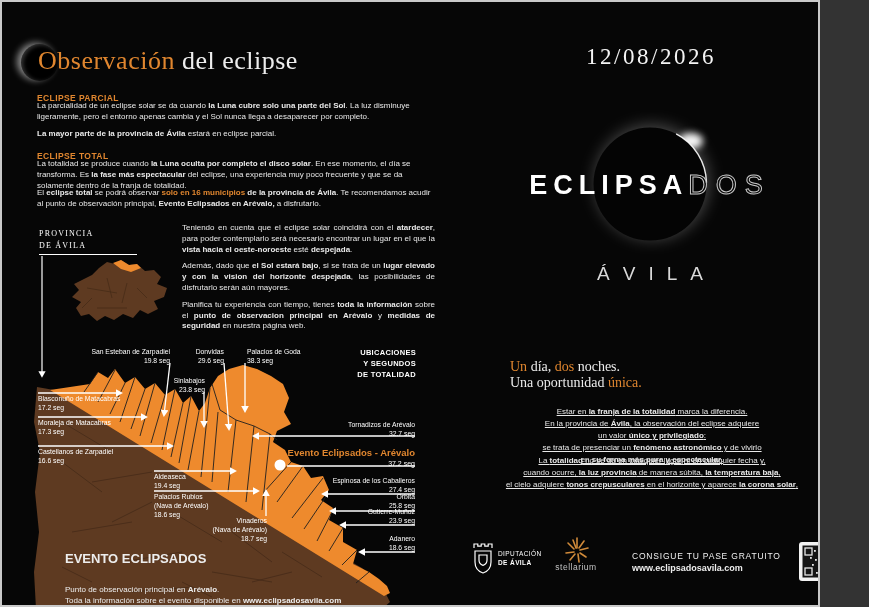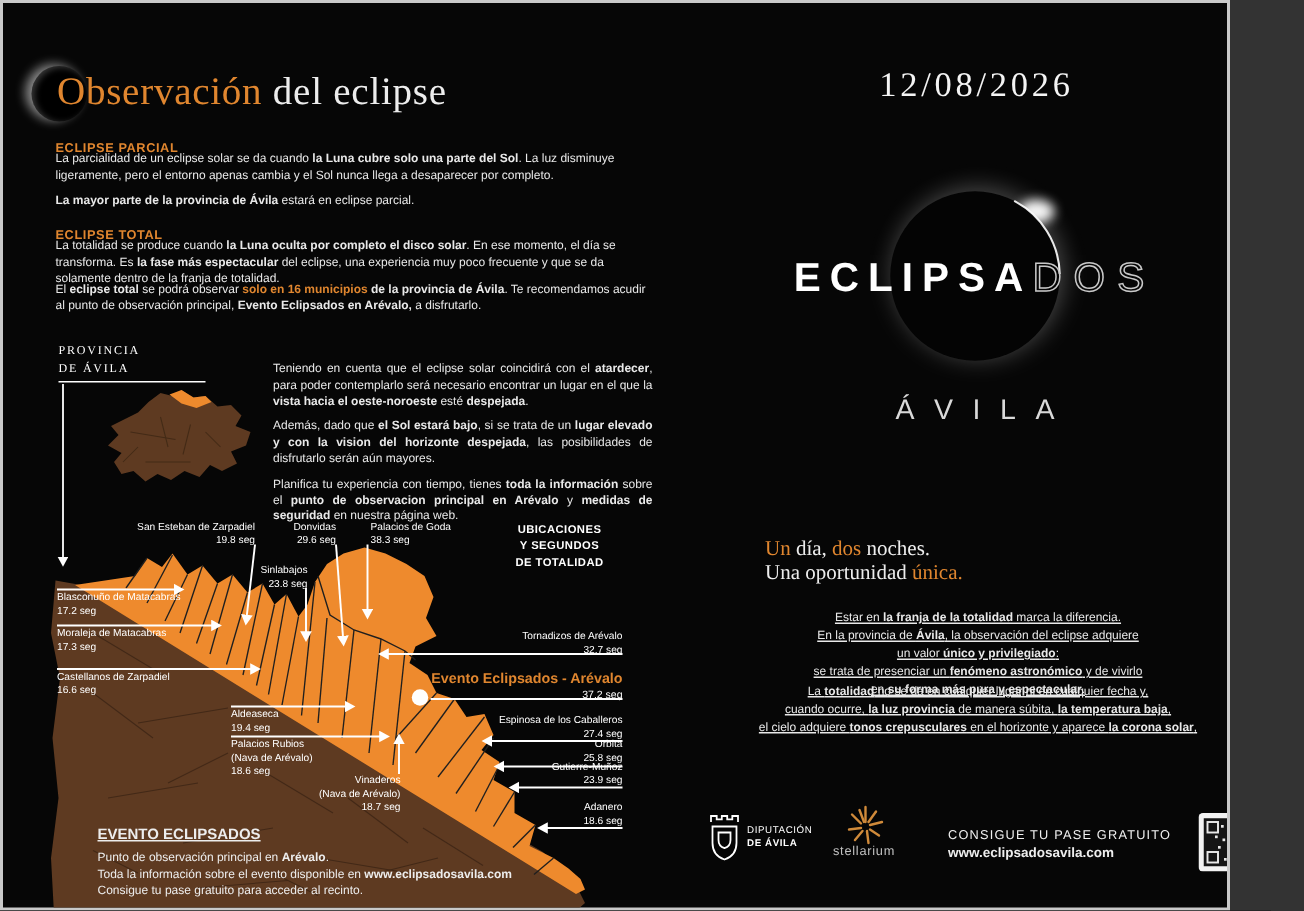--- a/index.html
+++ b/index.html
@@ -18,26 +18,26 @@
   .sec-h{font-size:8.5px;font-weight:bold;color:#e0862f;letter-spacing:.4px;}
   .body-p{font-size:8px;line-height:1.35;color:#e9e9e9;}
   .intro{width:253px;text-align:justify;}
   .intro .para{margin:0 0 6px 0;}
 
   .prov-label{left:37px;top:226px;font-size:8px;letter-spacing:1.2px;line-height:1.45;color:#fff;font-family:Liberation Serif, serif;}
   .prov-rule{left:37px;top:252px;width:98px;height:1px;background:#fff;}
 
   .mlabel{position:absolute;font-size:6.8px;line-height:1.3;color:#fff;}
   .mlabel span{display:block;}
-  .legend{font-size:7.5px;font-weight:bold;line-height:1.45;letter-spacing:.3px;text-align:center;}
+  .legend{font-size:7.5px;font-weight:bold;line-height:1.45;letter-spacing:.3px;}
   .evlabel .nm1{font-size:9.5px;font-weight:bold;color:#e0862f;}
   .evlabel .sc{font-size:7px;color:#fff;}
 
   .evento{left:63px;top:548px;width:320px;font-size:8px;line-height:1.4;}
-  .evento .ev-title{font-size:10px;font-weight:bold;margin-bottom:2px;text-decoration:underline;}
+  .evento .ev-title{font-size:13px;font-weight:bold;margin-bottom:16px;}
 
   
   .date{left:569px;top:42px;width:160px;font-size:23px;letter-spacing:2.5px;text-align:center;color:#f4f4f4;}
   .logo-line{left:488px;top:168px;width:320px;text-align:center;white-space:nowrap;
        font-size:27px;font-weight:800;letter-spacing:6px;color:#fff;}
   .outline{color:transparent;-webkit-text-stroke:1px #c9c9c9;font-weight:400;letter-spacing:8px;}
   @supports not (-webkit-text-stroke:1px #fff){.outline{color:#5a5a5a;}}
   .avila{left:548px;top:261px;width:200px;text-align:center;font-size:19px;letter-spacing:13px;
        padding-left:13px;color:#d9d9d9;font-weight:300;box-sizing:border-box;}
   .tagline{left:508px;top:357px;width:280px;text-align:left;font-size:14px;line-height:1.15;}
@@ -86,21 +86,21 @@
       <path d="M30,30 L60,35"></path>
         <path d="M50,20 L55,40"></path>
         <path d="M70,25 L65,45"></path>
       <path d="M40,50 L70,50"></path>
         <path d="M80,30 L90,40"></path>
         <path d="M35,40 L25,50"></path>
     </g>
     <path d="M56,5 L64,2 L72,7 L80,6 L84,10 L74,14 L64,11 Z" fill="#ee8a2d"></path>
   </svg>
 
-  <div class="abs intro" style="left:180px;top:239px">
+  <div class="abs intro" style="left:180px;top:221px">
     <p class="para body-p"><span>Teniendo en cuenta que el eclipse solar coincidirá con el </span><span class="b">atardecer</span><span>, para poder contemplarlo será necesario encontrar un lugar en el que la </span><span class="b">vista hacia el oeste-noroeste</span><span> esté </span><span class="b">despejada</span><span>.</span></p>
     <p class="para body-p"><span>Además, dado que </span><span class="b">el Sol estará bajo</span><span>, si se trata de un </span><span class="b">lugar elevado y con la vision del horizonte despejada</span><span>, las posibilidades de disfrutarlo serán aún mayores.</span></p>
     <p class="para body-p"><span>Planifica tu experiencia con tiempo, tienes </span><span class="b">toda la información</span><span> sobre el </span><span class="b">punto de observacion principal en Arévalo</span><span> y </span><span class="b">medidas de seguridad</span><span> en nuestra página web.</span></p>
   </div>
 
   <svg class="abs" style="left:30px;top:330px" width="410" height="277" viewBox="0 0 410 277">
     <defs>
       <marker id="arw" markerWidth="7" markerHeight="7" refX="4" refY="3" orient="auto">
         <path d="M0,0 L5.5,3 L0,6 Z" fill="#fff"></path>
       </marker>

